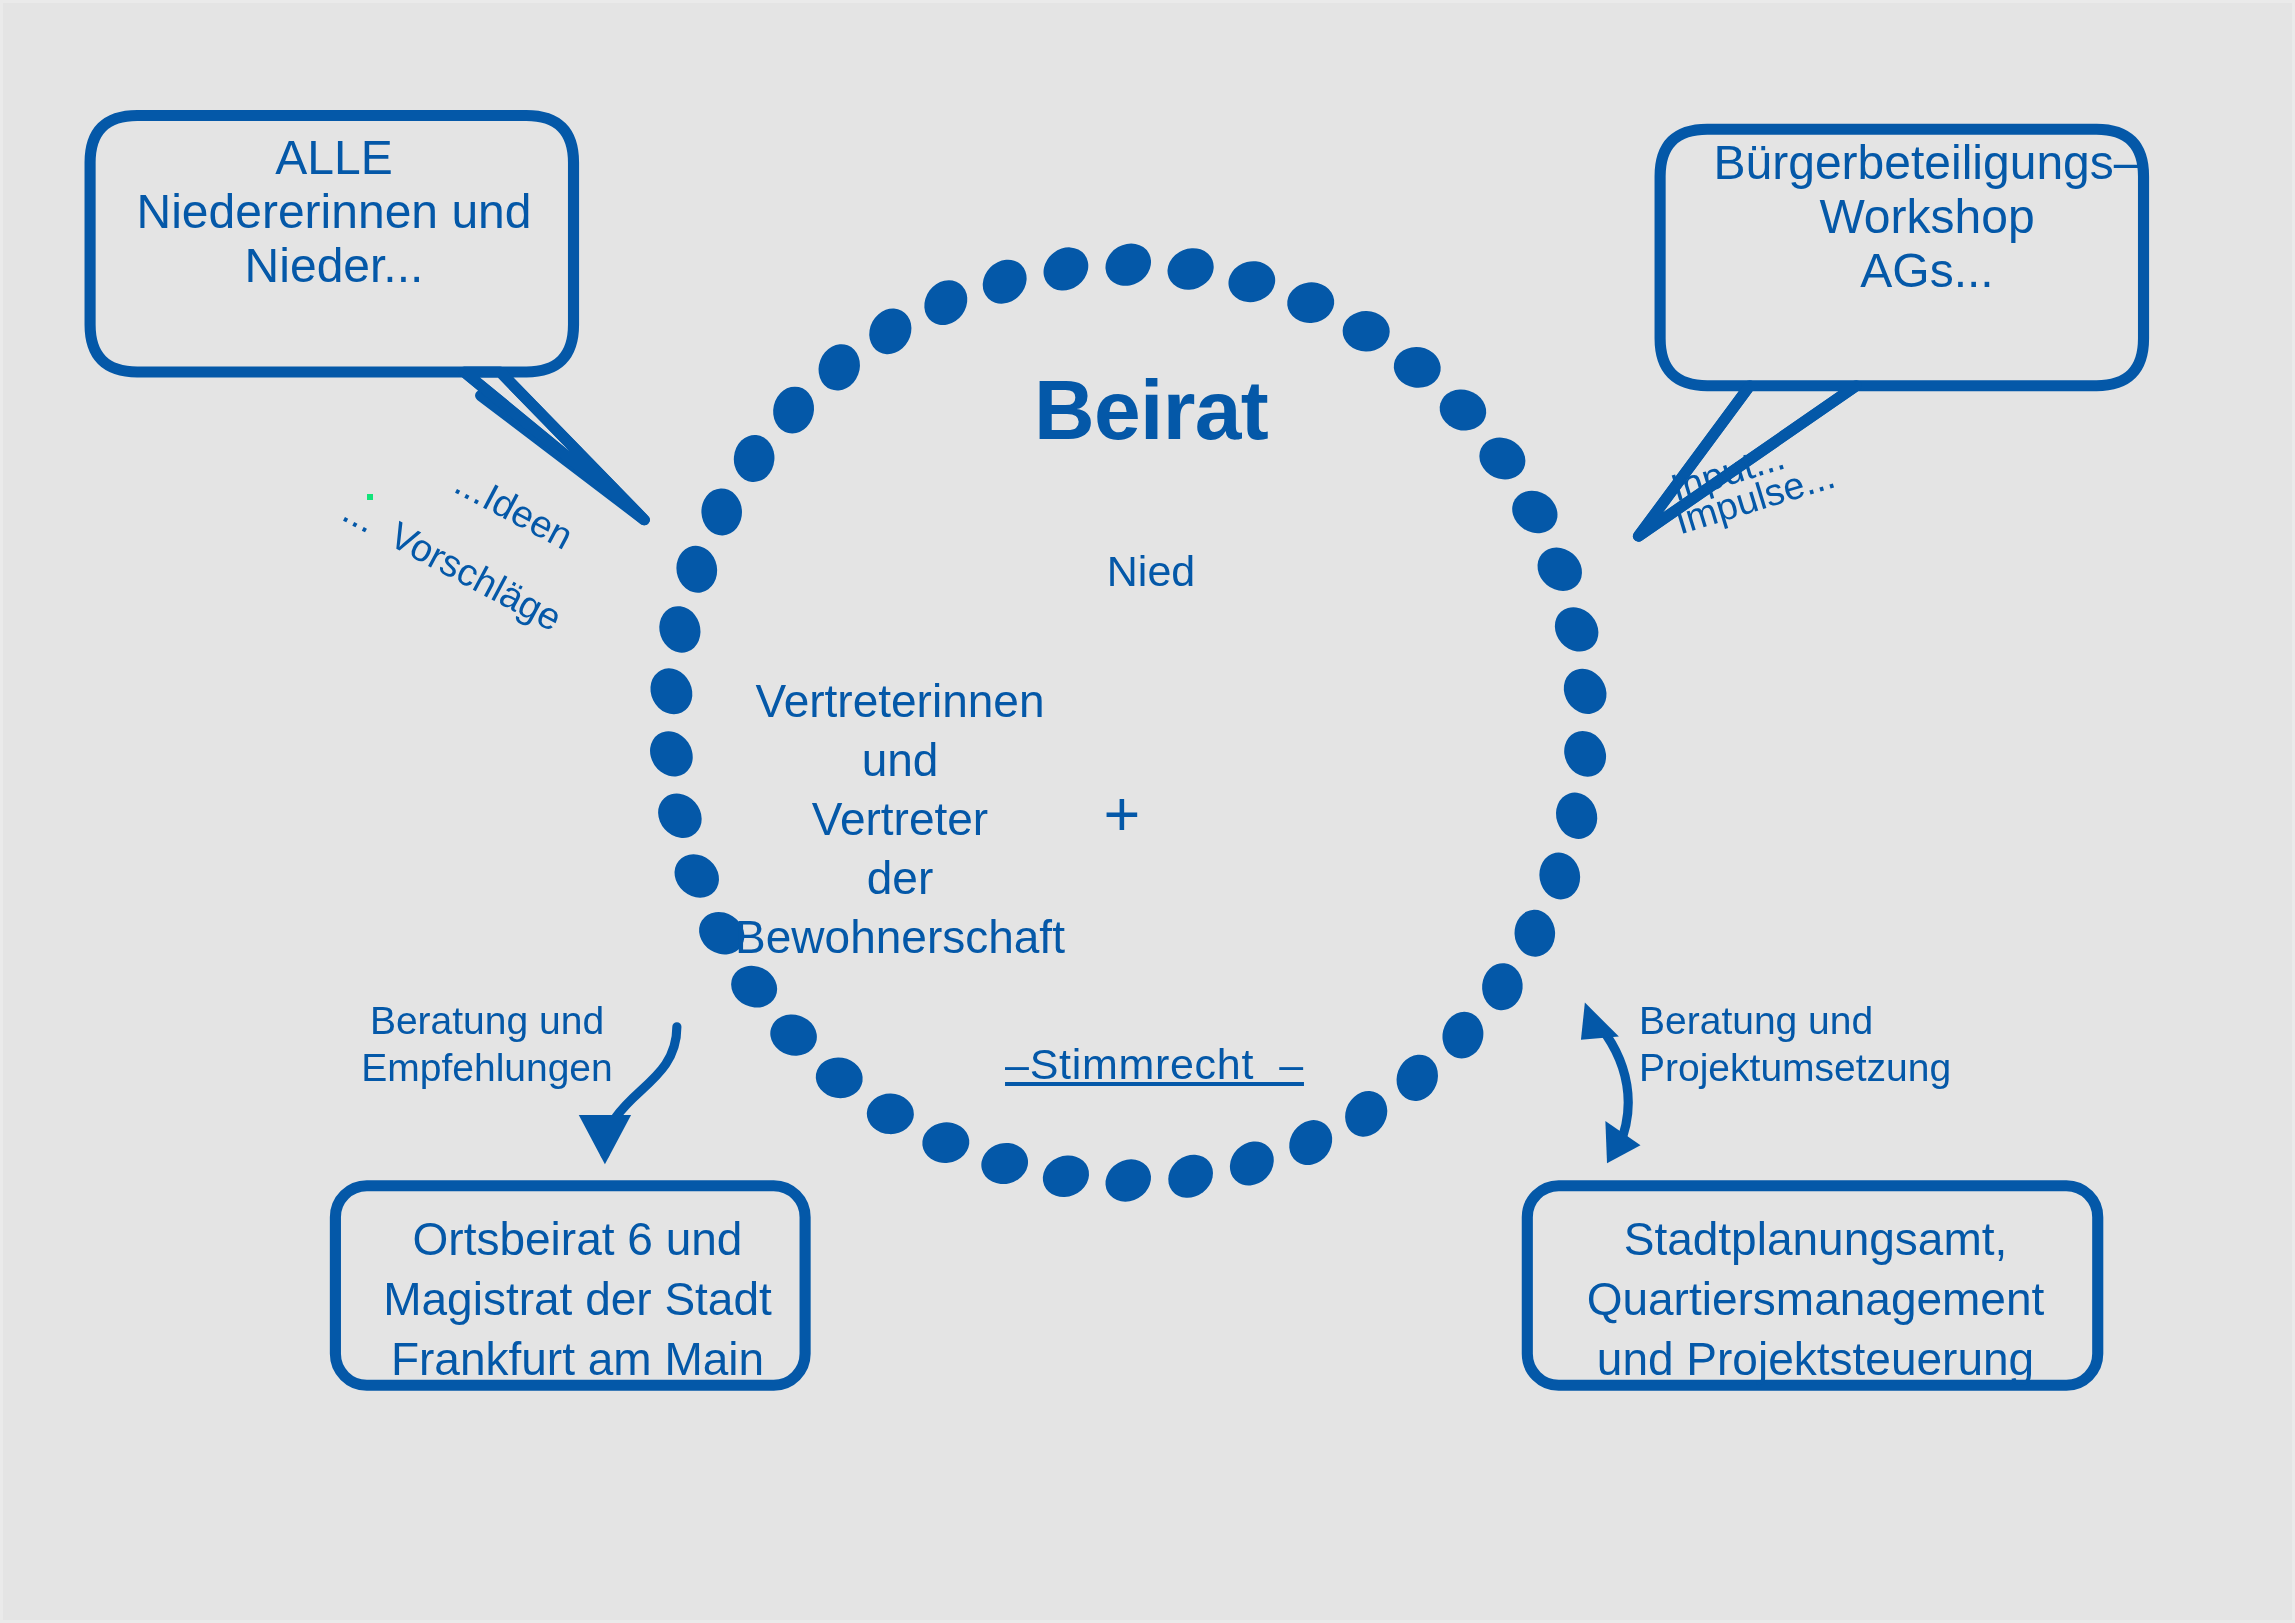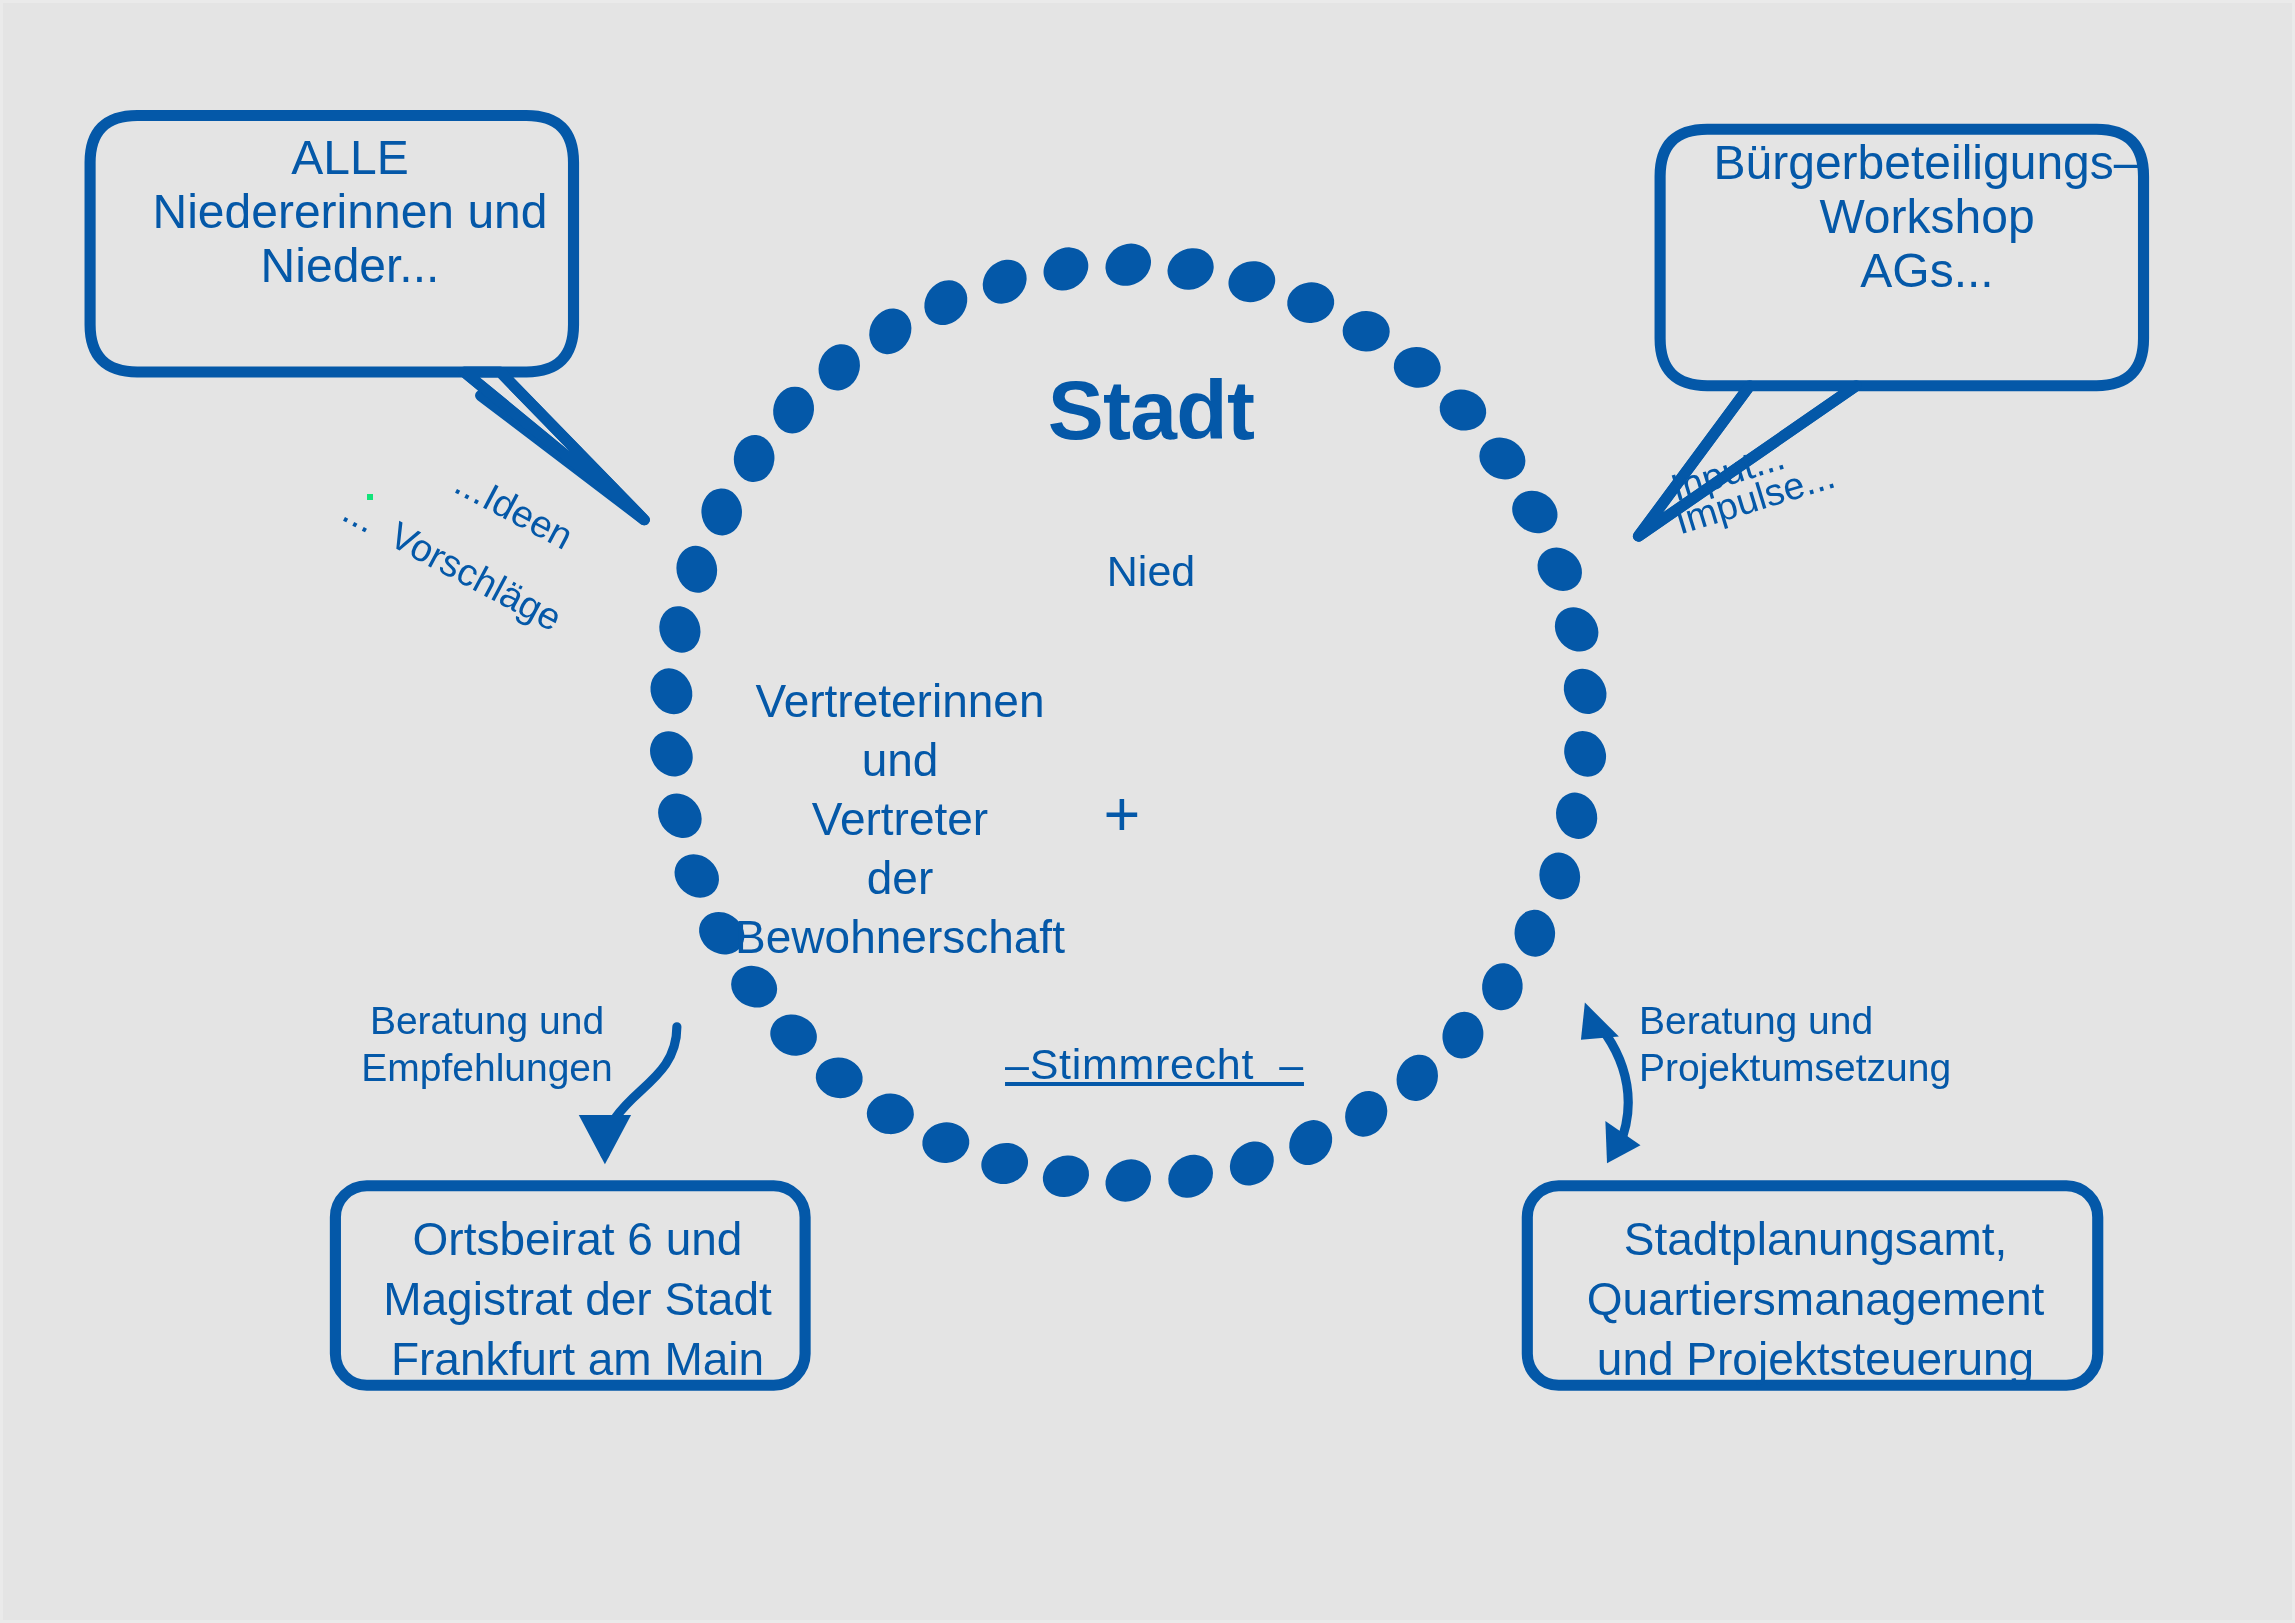--- a/index.html
+++ b/index.html
@@ -17,21 +17,20 @@
     border:3.9px solid #eaeaea;
   }
   svg#canvas{position:absolute;left:0;top:0;width:2295px;height:1623px;}
 
   .txt{position:absolute;color:#0458A8;line-height:1.12;text-align:center;white-space:pre;}
 
   
   #bubbleL-text{
     left:92px;top:128px;width:478px;
     font-size:48px;
-    padding-left:16px;
   }
   
   #bubbleR-text{
     left:1695px;top:133px;width:458px;
     font-size:48px;
   }
   
   #beirat-title{
     left:821px;top:360px;width:654px;
     font-size:84px;font-weight:700;letter-spacing:-0.7px;
@@ -217,21 +216,21 @@
   </svg>
 
   <div class="txt" id="bubbleL-text">ALLE
 Niedererinnen und
 Nieder...</div>
 
   <div class="txt" id="bubbleR-text">Bürgerbeteiligungs–
 Workshop
 AGs...</div>
 
-  <div class="txt" id="beirat-title">Stadt</div>
+  <div class="txt" id="beirat-title">Beirat</div>
 
 
   <div class="txt" id="beirat-sub2">Nied</div>
 
   <div class="txt" id="col-left">Vertreterinnen
 und
 Vertreter
 der
 Bewohnerschaft</div>
 

